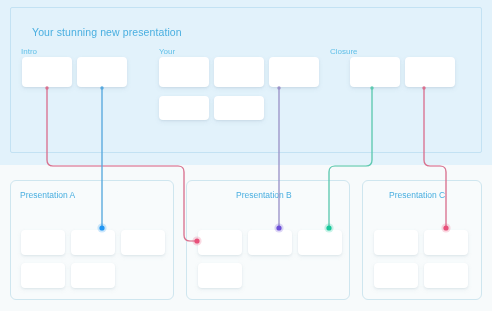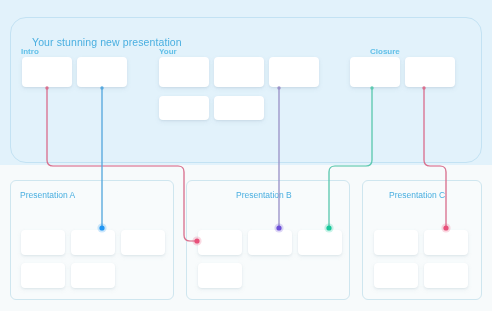--- a/index.html
+++ b/index.html
@@ -28,45 +28,44 @@
     left: 0; top: 0;
     width: 492px;
     height: 165px;
     background: #e2f2fb;
   }
 
   
   .header-panel {
     position: absolute;
     left: 10px;
-    top: 17px;
+    top: 7px;
     width: 472px;
     height: 146px;
     border: 1px solid #c3e2f3;
-    border-radius: 16px;
+    border-radius: 2px;
     box-sizing: border-box;
     background: transparent;
   }
 
   .deck-title {
     position: absolute;
     left: 21px;
     top: 18px;
     font-size: 10.5px;
     color: #4aafe0;
     letter-spacing: .1px;
     white-space: nowrap;
   }
 
   .group-label {
     position: absolute;
     font-size: 8px;
     color: #62c0e8;
     white-space: nowrap;
-    font-weight: bold;
   }
 
   
   .card {
     position: absolute;
     background: #ffffff;
     border-radius: 4px;
     box-shadow: 0 1px 2px rgba(120,150,170,.16), 0 2px 5px rgba(120,150,170,.10);
   }
 
@@ -117,21 +116,21 @@
   <div id="header-groups">
       <div class="group-label" style="left: 21px; top: 47px;">Intro</div>
       <div class="card" style="left: 22px; top: 57px; width: 50px; height: 30px;"></div>
       <div class="card" style="left: 77px; top: 57px; width: 50px; height: 30px;"></div>
       <div class="group-label" style="left: 159px; top: 47px;">Your</div>
       <div class="card" style="left: 159px; top: 57px; width: 50px; height: 30px;"></div>
       <div class="card" style="left: 214px; top: 57px; width: 50px; height: 30px;"></div>
       <div class="card" style="left: 269px; top: 57px; width: 50px; height: 30px;"></div>
       <div class="card" style="left: 159px; top: 96px; width: 50px; height: 24px;"></div>
       <div class="card" style="left: 214px; top: 96px; width: 50px; height: 24px;"></div>
-      <div class="group-label" style="left: 370px; top: 47px;">Closure</div>
+      <div class="group-label" style="left: 330px; top: 47px;">Closure</div>
       <div class="card" style="left: 350px; top: 57px; width: 50px; height: 30px;"></div>
       <div class="card" style="left: 405px; top: 57px; width: 50px; height: 30px;"></div>
     </div>
 
   <div id="pres-panels">
       <div class="pres-panel" style="left: 10px; top: 180px; width: 164px; height: 120px;"></div>
       <div class="pres-title" style="left: 20px; top: 190px;">Presentation A</div>
       <div class="pcard" style="left: 21px; top: 230px; width: 44px; height: 25px;"></div>
       <div class="pcard" style="left: 71px; top: 230px; width: 44px; height: 25px;"></div>
       <div class="pcard" style="left: 121px; top: 230px; width: 44px; height: 25px;"></div>

